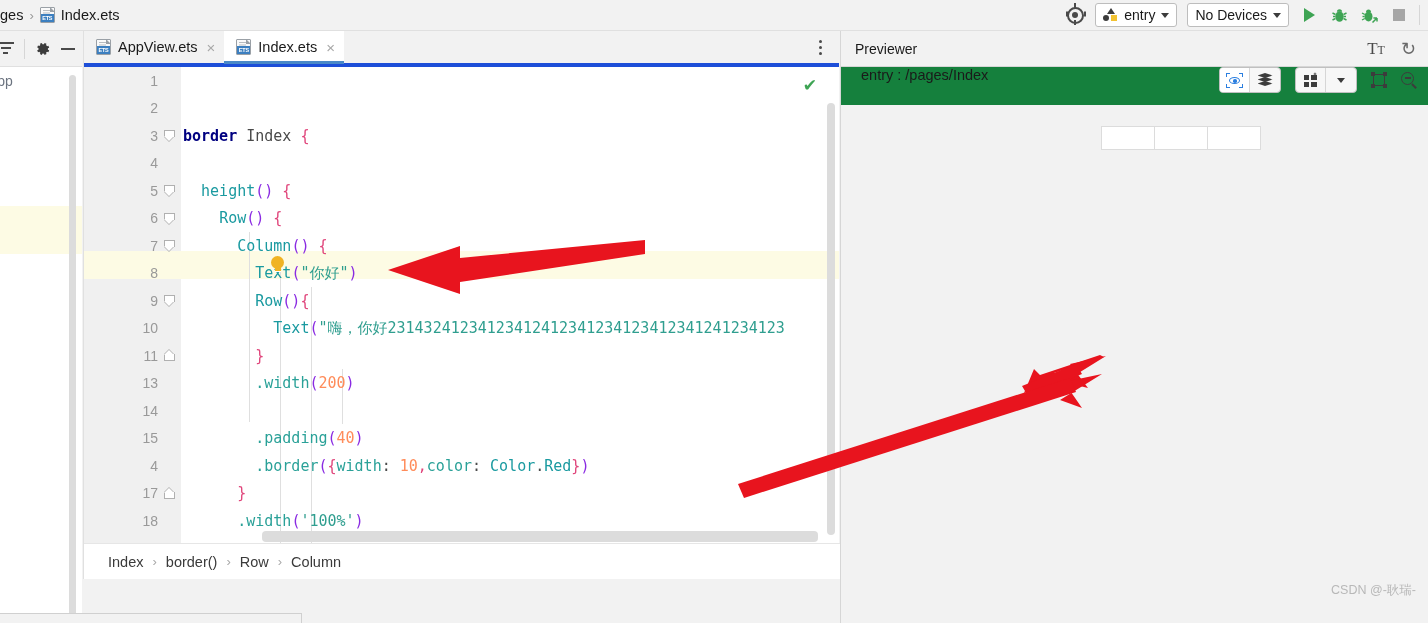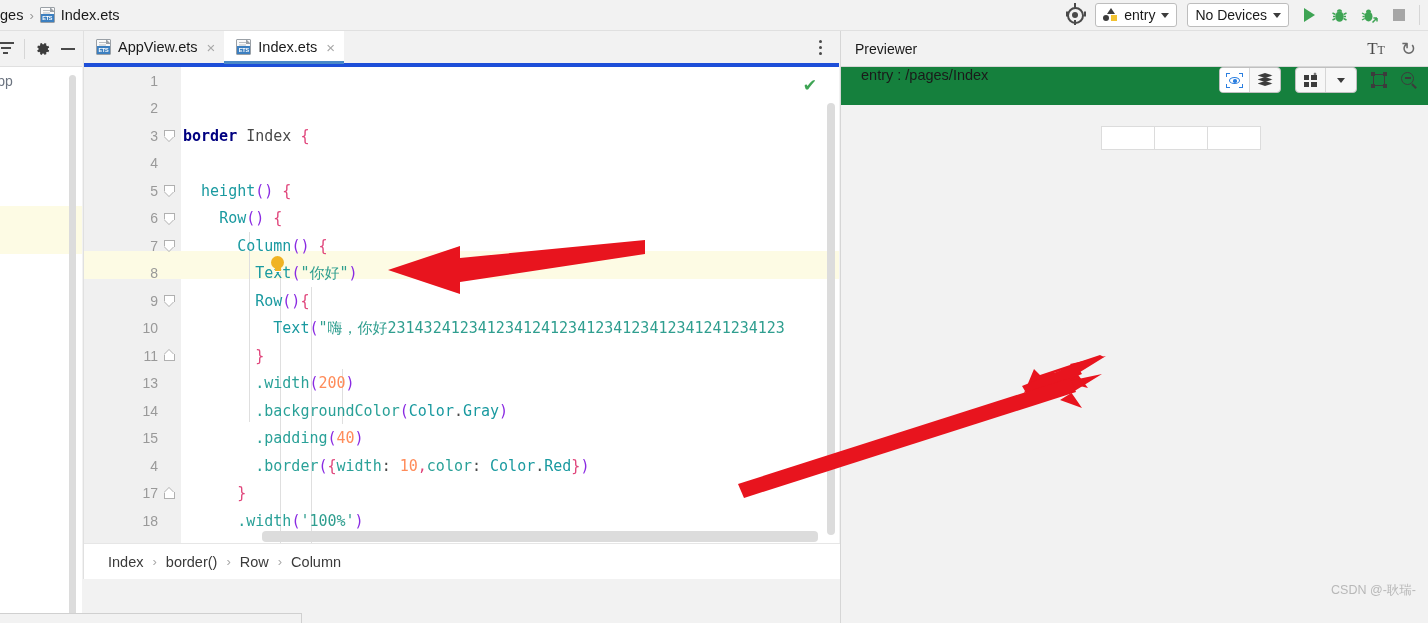--- a/index.html
+++ b/index.html
@@ -382,21 +382,20 @@
           <span class="ctext">        <span class="t-brace">}</span></span>
         </div>
         <div class="cline">
           <span class="lnum">13</span>
           <span class="fold"></span>
           <span class="ctext">        <span class="t-prop">.width</span><span class="t-paren">(</span><span class="t-num">200</span><span class="t-paren">)</span></span>
         </div>
         <div class="cline">
           <span class="lnum">14</span>
           <span class="fold"></span>
-          <span class="ctext">        <span class="t-prop">.backgroundColor</span><span class="t-paren">(</span><span class="t-type">Color</span><span class="t-plain">.</span><span class="t-type">Gray</span><span class="t-paren">)</span></span>
         </div>
         <div class="cline">
           <span class="lnum">15</span>
           <span class="fold"></span>
           <span class="ctext">        <span class="t-prop">.padding</span><span class="t-paren">(</span><span class="t-num">40</span><span class="t-paren">)</span></span>
         </div>
         <div class="cline">
           <span class="lnum">4</span>
           <span class="fold"></span>
           <span class="ctext">        <span class="t-prop">.border</span><span class="t-paren">(</span><span class="t-brace">{</span><span class="t-kw" style="color:#2aa198;font-weight:normal;">width</span><span class="t-plain">:</span> <span class="t-num">10</span><span class="t-brace">,</span><span class="t-prop">color</span><span class="t-plain">:</span> <span class="t-type">Color</span><span class="t-plain">.</span><span class="t-type">Red</span><span class="t-brace">}</span><span class="t-paren">)</span></span>

